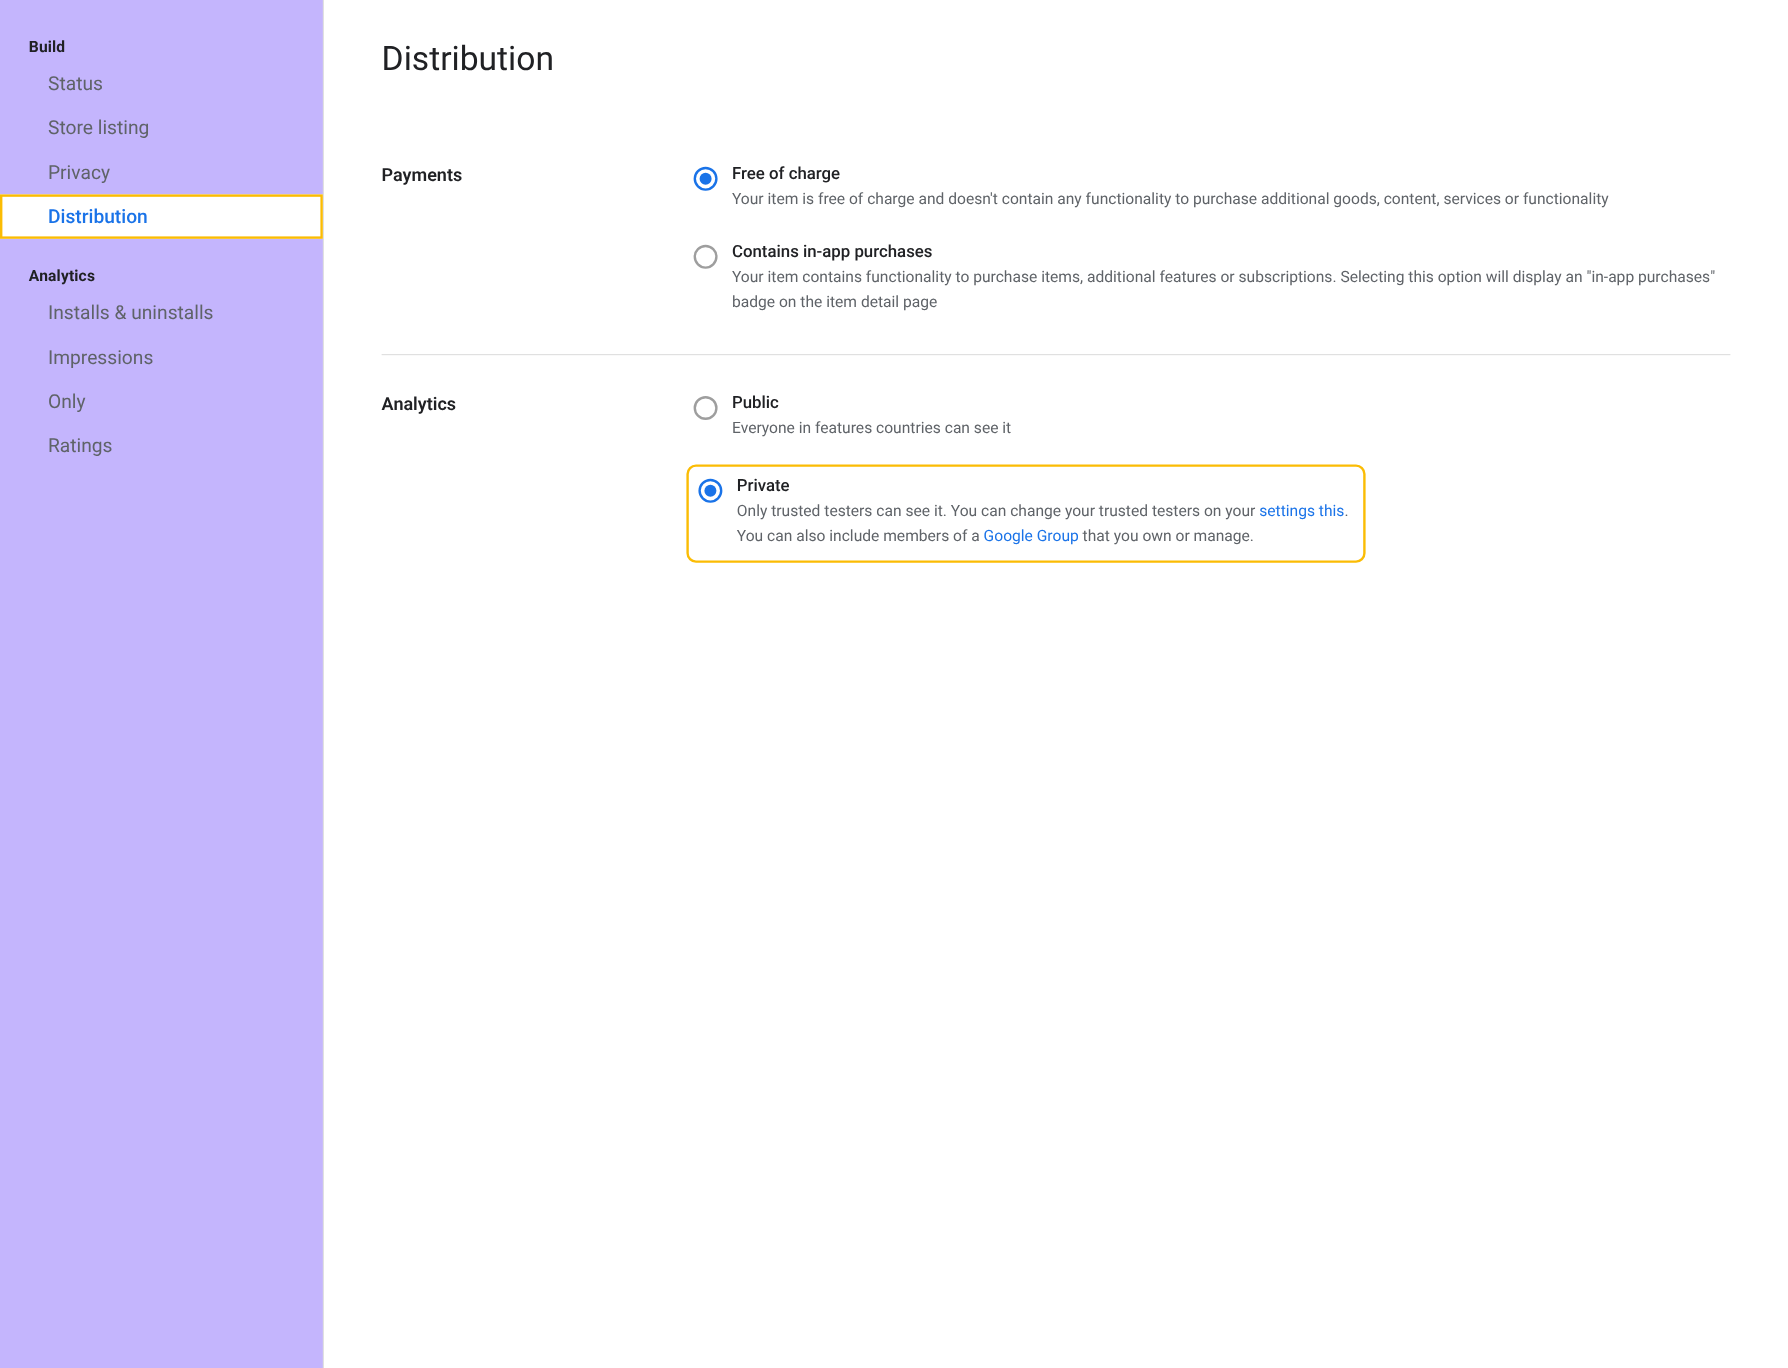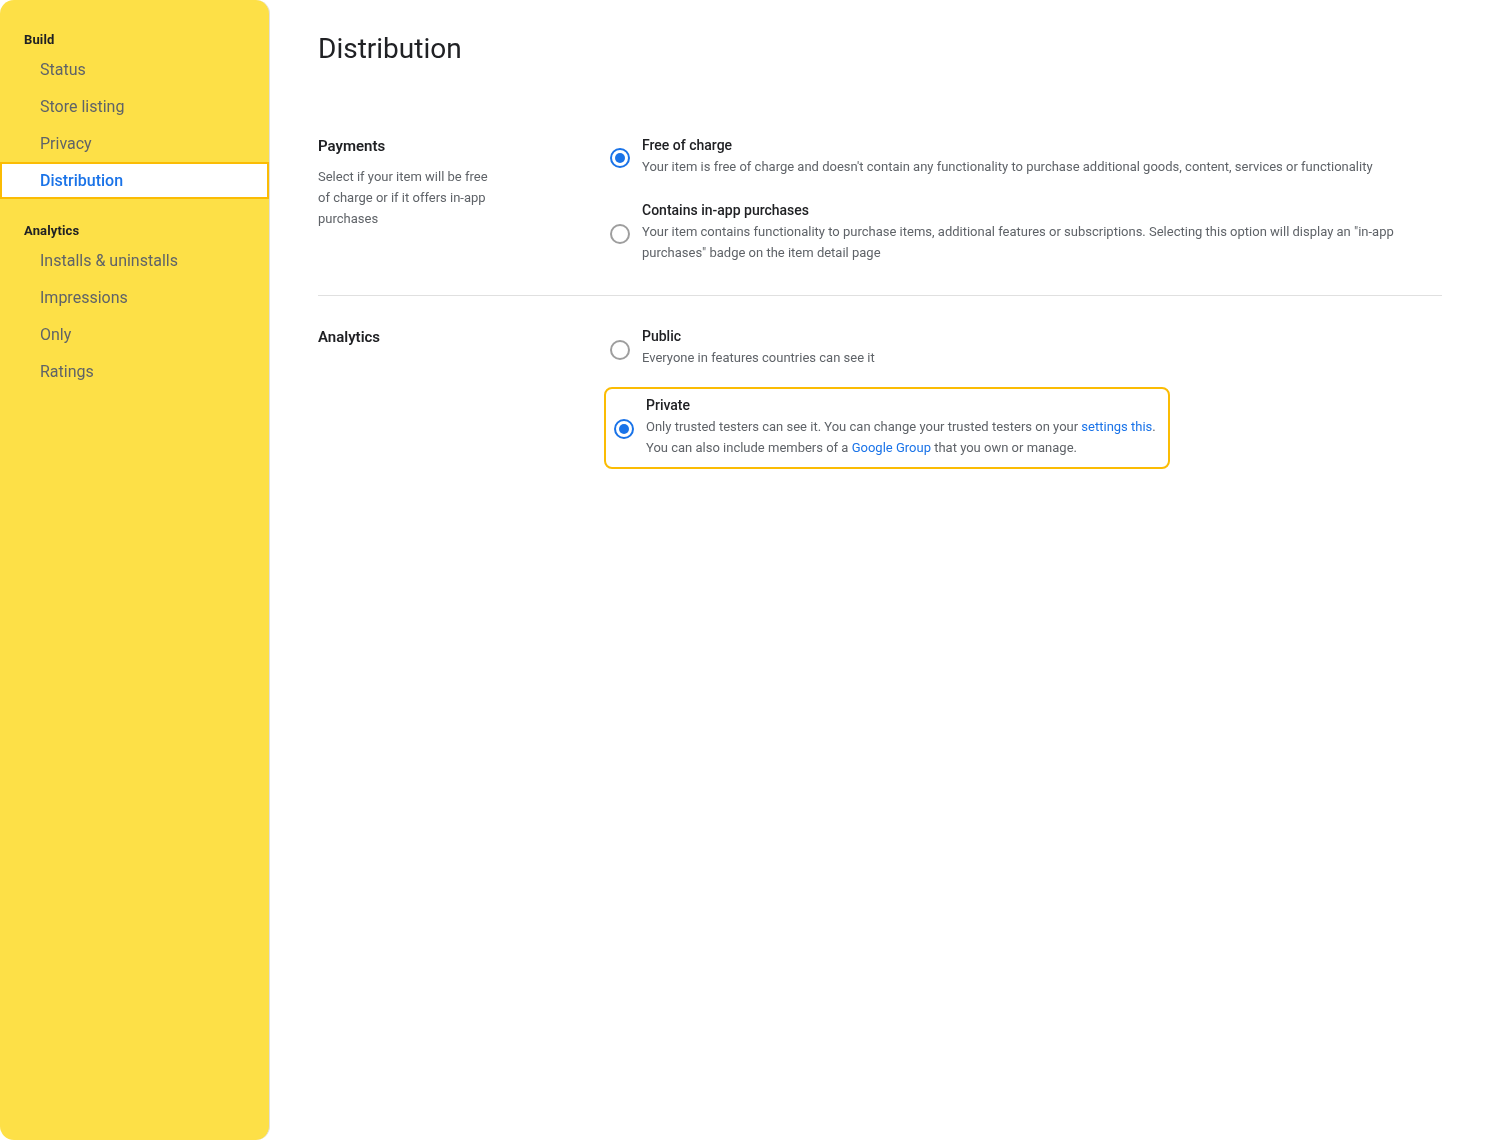--- a/index.html
+++ b/index.html
@@ -11,22 +11,21 @@
       display: flex;
       min-height: 1140px;
     }
 
     
     .sidebar {
       width: 270px;
       min-width: 270px;
       padding: 24px 0;
       border-right: 1px solid #e0e0e0;
-      background: #fde047;
-      border-radius: 14px;
+      background: #c4b5fd;
     }
     .sidebar-section-title {
       font-size: 13px;
       font-weight: 700;
       color: #202124;
       padding: 8px 24px 4px 24px;
       letter-spacing: 0.01em;
     }
     .sidebar-item {
       padding: 9px 24px 9px 40px;
@@ -57,21 +56,21 @@
       font-weight: 400;
       color: #202124;
       margin-bottom: 40px;
     }
 
     
     .section {
       display: flex;
       padding: 32px 0;
       border-bottom: 1px solid #e0e0e0;
-      gap: 112px;
+      gap: 80px;
     }
     .section:last-child {
       border-bottom: none;
     }
     .section-label {
       min-width: 180px;
       max-width: 180px;
     }
     .section-label h2 {
       font-size: 15px;
@@ -84,21 +83,21 @@
       color: #5f6368;
       line-height: 1.6;
     }
     .section-options {
       flex: 1;
     }
 
     
     .radio-option {
       display: flex;
-      align-items: center;
+      align-items: flex-start;
       margin-bottom: 24px;
       gap: 12px;
     }
     .radio-option:last-child {
       margin-bottom: 0;
     }
     .radio-wrapper {
       margin-top: 2px;
       flex-shrink: 0;
     }
@@ -168,21 +167,20 @@
   <div class="sidebar-item">Only</div>
   <div class="sidebar-item">Ratings</div>
 </nav>
 
 <main class="main">
   <h1 class="page-title">Distribution</h1>
 
   <div class="section">
     <div class="section-label">
       <h2>Payments</h2>
-      <p>Select if your item will be free of charge or if it offers in-app purchases</p>
     </div>
     <div class="section-options">
 
       <div class="radio-option">
         <div class="radio-wrapper">
           <div class="radio-circle checked"></div>
         </div>
         <div class="radio-content">
           <div class="radio-label">Free of charge</div>
           <div class="radio-desc">Your item is free of charge and doesn't contain any functionality to purchase additional goods, content, services or functionality</div>

